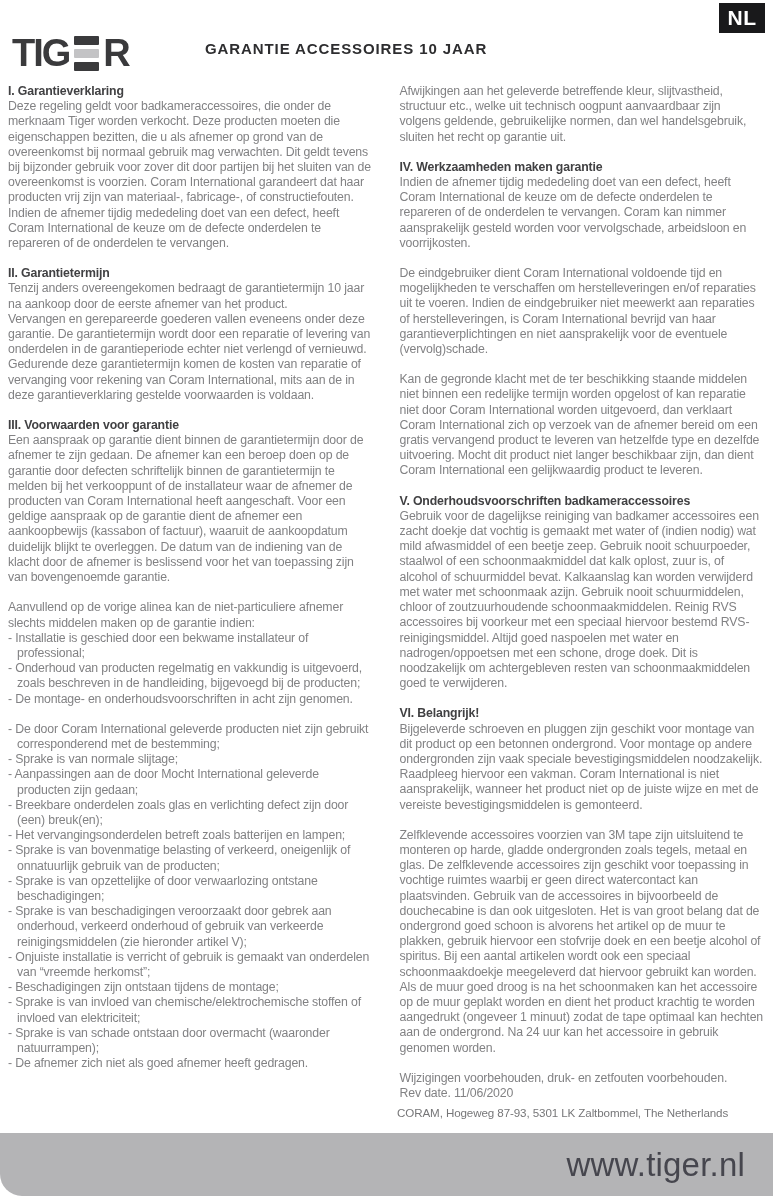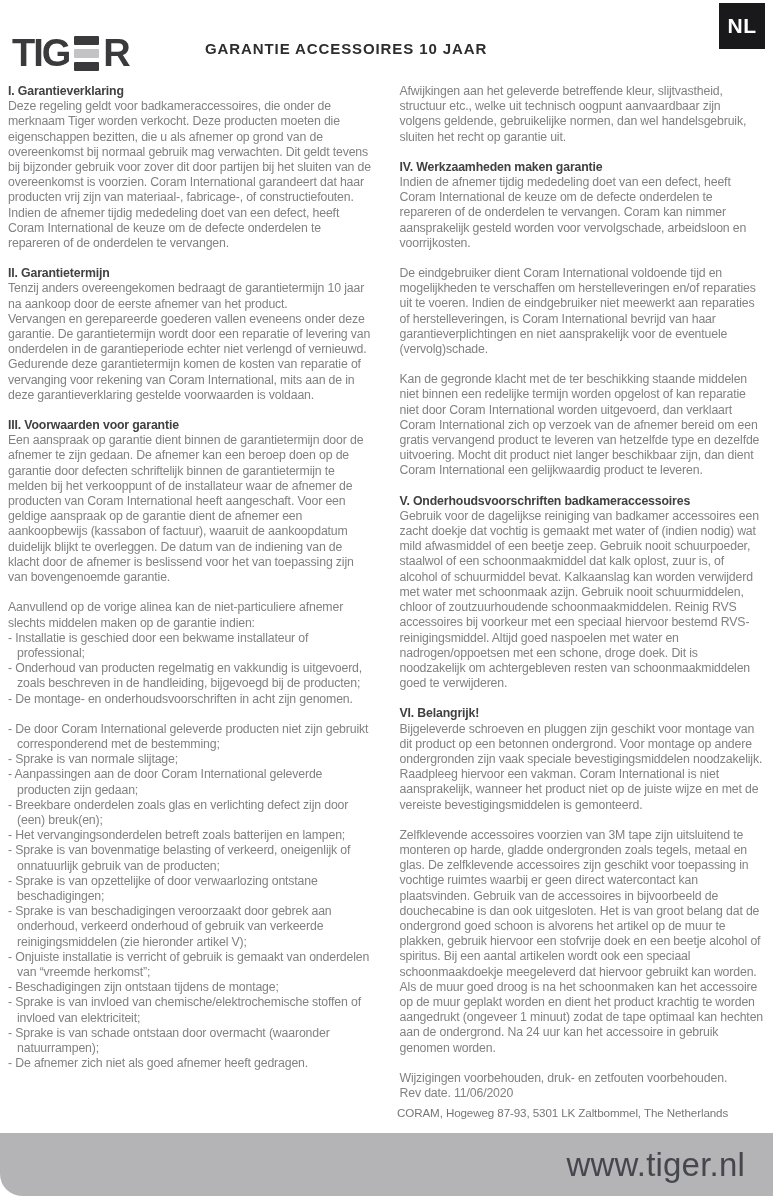--- a/index.html
+++ b/index.html
@@ -25,21 +25,21 @@
   .logo-e { display: flex; flex-direction: column; justify-content: center; gap: 4px; margin: 0 4px 0 5px; }
   .logo-e .bar { width: 25px; height: 9px; background: #3a3a3c; border-radius: 1px; }
   .logo-e .bar.gray { background: #c3c3c5; }
   .doc-title {
     position: absolute; left: 205px; top: 40px;
     font-size: 15px; font-weight: bold; letter-spacing: 0.9px;
     color: #2d2d2f;
   }
   .lang-badge {
     position: absolute; right: 8px; top: 3px;
-    width: 46px; height: 46px;
+    width: 46px; height: 30px;
     background: #19191b;
     color: #ffffff;
     display: flex; align-items: center; justify-content: center;
     font-size: 21px; font-weight: bold; letter-spacing: 0.5px;
   }
 
   
   .columns {
     position: absolute; top: 84px; left: 8px; right: 8px; height: 1034px;
     display: grid; grid-template-columns: 1fr 1fr; column-gap: 26px;
@@ -111,21 +111,21 @@
       <div class="gap"></div>
 
       <p>Aanvullend op de vorige alinea kan de niet-particuliere afnemer slechts middelen maken op de garantie indien:</p>
       <div class="li">- Installatie is geschied door een bekwame installateur of professional;</div>
       <div class="li">- Onderhoud van producten regelmatig en vakkundig is uitgevoerd, zoals beschreven in de handleiding, bijgevoegd bij de producten;</div>
       <div class="li">- De montage- en onderhoudsvoorschriften in acht zijn genomen.</div>
       <div class="gap"></div>
 
       <div class="li">- De door Coram International geleverde producten niet zijn gebruikt corresponderend met de bestemming;</div>
       <div class="li">- Sprake is van normale slijtage;</div>
-      <div class="li">- Aanpassingen aan de door Coram International geleverde producten zijn gedaan;</div>
+      <div class="li">- Aanpassingen aan de door Mocht International geleverde producten zijn gedaan;</div>
       <div class="li">- Breekbare onderdelen zoals glas en verlichting defect zijn door (een) breuk(en);</div>
       <div class="li">- Het vervangingsonderdelen betreft zoals batterijen en lampen;</div>
       <div class="li">- Sprake is van bovenmatige belasting of verkeerd, oneigenlijk of onnatuurlijk gebruik van de producten;</div>
       <div class="li">- Sprake is van opzettelijke of door verwaarlozing ontstane beschadigingen;</div>
       <div class="li">- Sprake is van beschadigingen veroorzaakt door gebrek aan onderhoud, verkeerd onderhoud of gebruik van verkeerde reinigingsmiddelen (zie hieronder artikel V);</div>
       <div class="li">- Onjuiste installatie is verricht of gebruik is gemaakt van onderdelen van “vreemde herkomst”;</div>
       <div class="li">- Beschadigingen zijn ontstaan tijdens de montage;</div>
       <div class="li">- Sprake is van invloed van chemische/elektrochemische stoffen of invloed van elektriciteit;</div>
       <div class="li">- Sprake is van schade ontstaan door overmacht (waaronder natuurrampen);</div>
       <div class="li">- De afnemer zich niet als goed afnemer heeft gedragen.</div>

